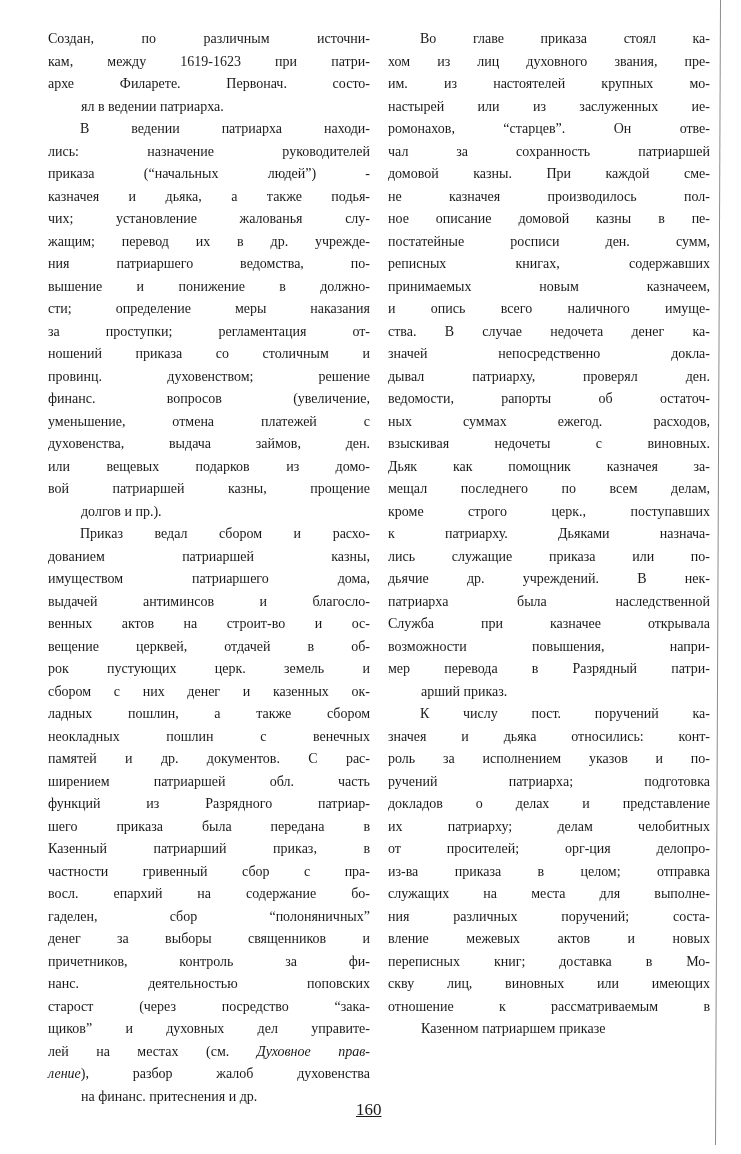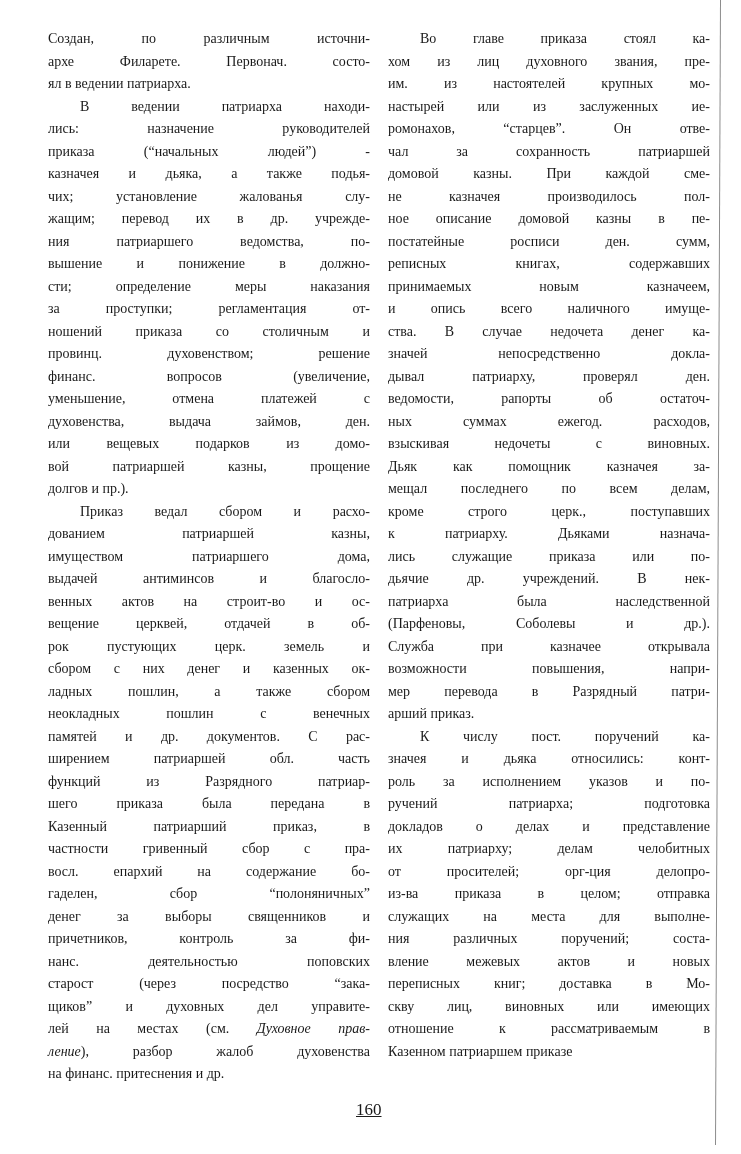--- a/index.html
+++ b/index.html
@@ -36,20 +36,21 @@
   .col-right { left: 388px; }
   .line {
     display: block;
     white-space: nowrap;
     text-align: justify;
     text-align-last: justify;
     height: 22.5px;
   }
   .line.last {
     text-align-last: left;
+    margin-left: 33px;
   }
   .line.indent {
     padding-left: 32px;
   }
   i { font-style: italic; }
   .page-number {
     position: absolute;
     top: 1100px;
     left: 0;
     width: 741px;
@@ -66,20 +67,21 @@
   }
 </style>
 </head>
 <body>
 
 <div class="page-edge"></div>
 
 <div class="column col-left" id="col-0">
     <div>
       <span class="line">Создан, по различным источни-</span>
+      <span class="line">кам, между 1619-1623 при патри-</span>
       <span class="line">архе Филарете. Первонач. состо-</span>
       <span class="line last">ял в ведении патриарха.</span>
     </div>
     <div>
       <span class="line indent">В ведении патриарха находи-</span>
       <span class="line">лись: назначение руководителей</span>
       <span class="line">приказа (“начальных людей”) -</span>
       <span class="line">казначея и дьяка, а также подья-</span>
       <span class="line">чих; установление жалованья слу-</span>
       <span class="line">жащим; перевод их в др. учрежде-</span>
@@ -146,21 +148,20 @@
       <span class="line">ведомости, рапорты об остаточ-</span>
       <span class="line">ных суммах ежегод. расходов,</span>
       <span class="line">взыскивая недочеты с виновных.</span>
       <span class="line">Дьяк как помощник казначея за-</span>
       <span class="line">мещал последнего по всем делам,</span>
       <span class="line">кроме строго церк., поступавших</span>
       <span class="line">к патриарху. Дьяками назнача-</span>
       <span class="line">лись служащие приказа или по-</span>
       <span class="line">дьячие др. учреждений. В нек-</span>
       <span class="line">патриарха была наследственной</span>
-      <span class="line">(Парфеновы, Соболевы и др.).</span>
       <span class="line">Служба при казначее открывала</span>
       <span class="line">возможности повышения, напри-</span>
       <span class="line">мер перевода в Разрядный патри-</span>
       <span class="line last">арший приказ.</span>
     </div>
     <div>
       <span class="line indent">К числу пост. поручений ка-</span>
       <span class="line">значея и дьяка относились: конт-</span>
       <span class="line">роль за исполнением указов и по-</span>
       <span class="line">ручений патриарха; подготовка</span>

